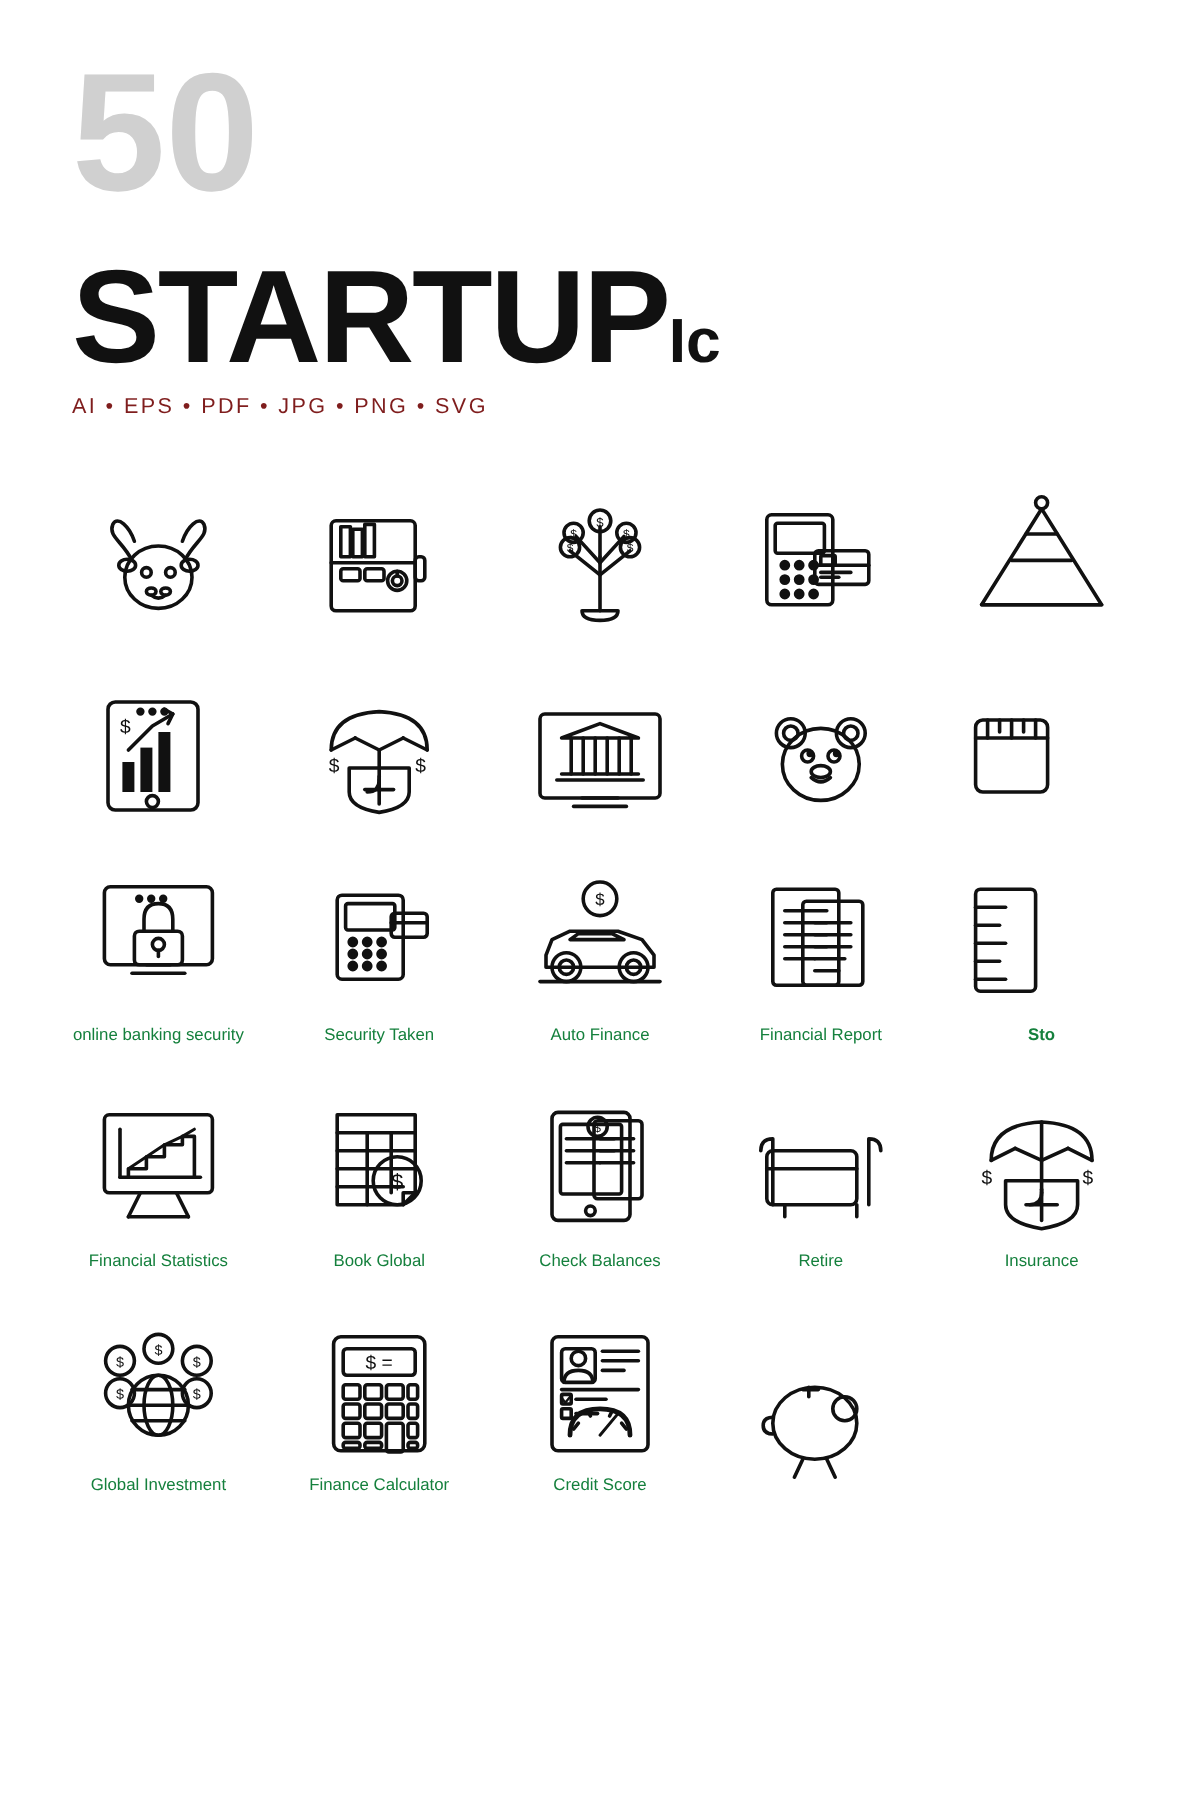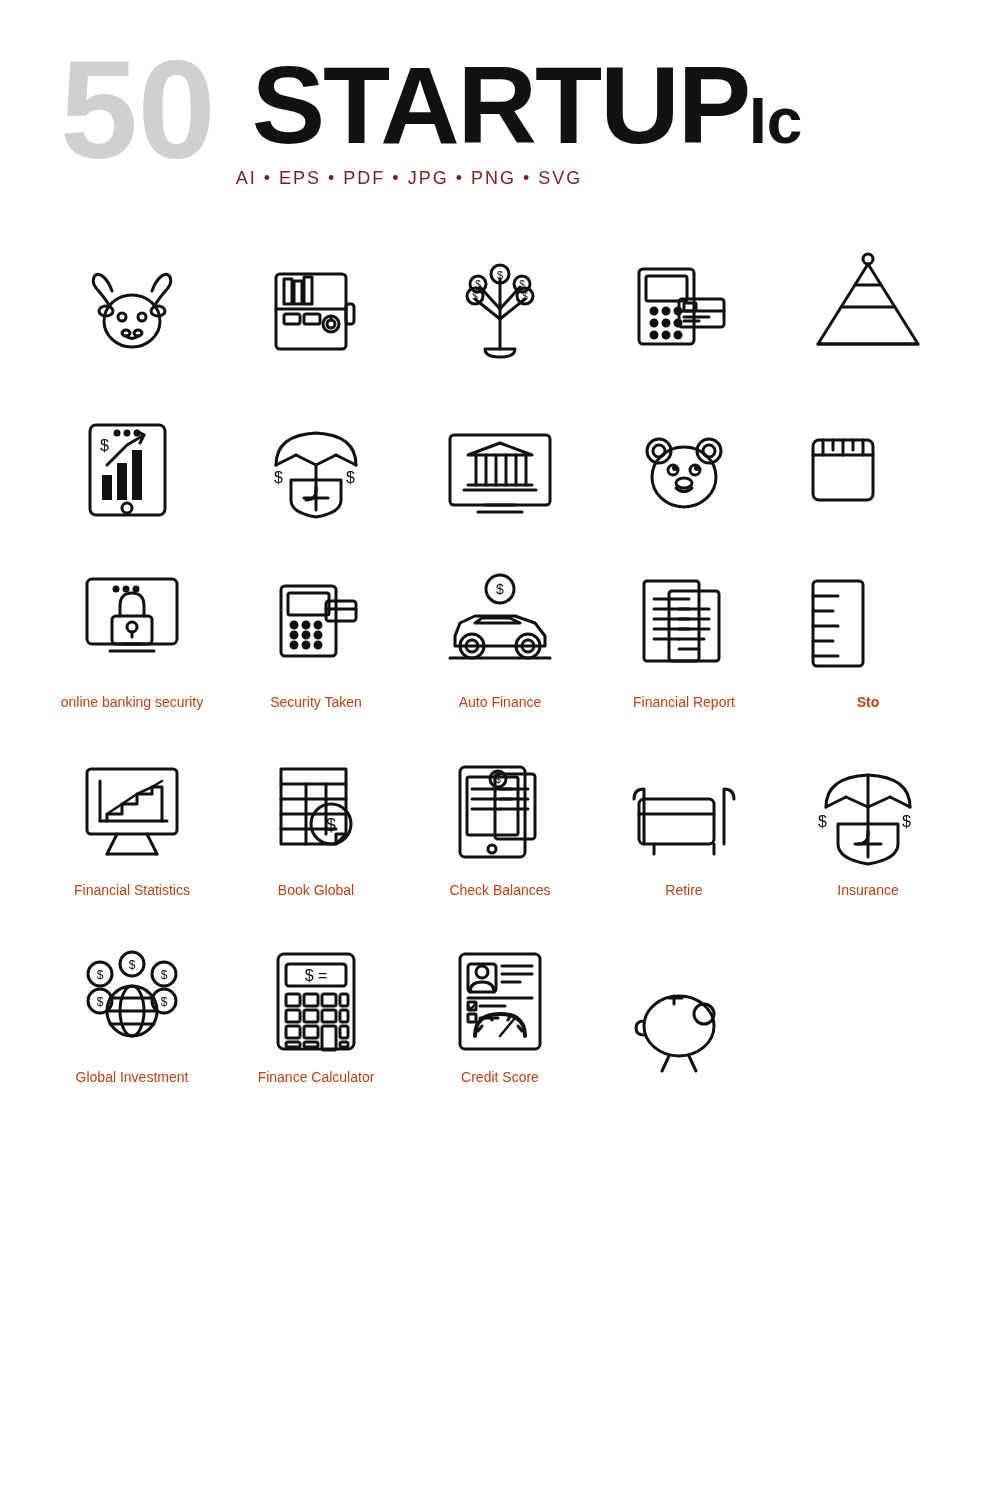--- a/index.html
+++ b/index.html
@@ -9,20 +9,21 @@
       width: 1000px;
       min-height: 1500px;
       overflow-x: hidden;
     }
 
     .header {
       display: flex;
       align-items: flex-start;
       padding: 40px 60px 20px 60px;
       gap: 20px;
+      flex-direction: column;
     }
 
     .header-number {
       font-size: 140px;
       font-weight: 900;
       color: #d0d0d0;
       line-height: 1;
       font-family: Arial, Helvetica, sans-serif;
     }
 
@@ -66,34 +67,34 @@
       gap: 12px;
     }
 
     .icon-cell svg {
       width: 120px;
       height: 120px;
     }
 
     .icon-label {
       font-size: 14px;
-      color: #c2410c;
+      color: #15803d;
       text-align: center;
       line-height: 1.4;
     }
   </style>
 </head>
 <body>
 
 <div class="header">
   <div class="header-number">50</div>
   <div class="header-right">
     <div style="display:flex; align-items:baseline; gap:0;">
-      <span class="header-title" style="font-size:110px; line-height:1;margin-left:16px;">STARTUP</span>
-      <span style="font-size:64px; font-weight:900; color:#111; line-height:1;">Ic</span>
+      <span class="header-title" style="font-size:110px; line-height:1;">STARTUP</span>
+      <span style="font-size:52px; font-weight:900; color:#111; line-height:1;">Ic</span>
     </div>
     <div class="header-subtitle">AI  •  EPS  •  PDF  •  JPG  •  PNG  •  SVG</div>
   </div>
 </div>
 
 <div class="icons-grid">
 
   <div class="icon-cell">
     <svg viewBox="0 0 120 120" fill="none" stroke="#111" stroke-width="3" stroke-linecap="round" stroke-linejoin="round">
 

